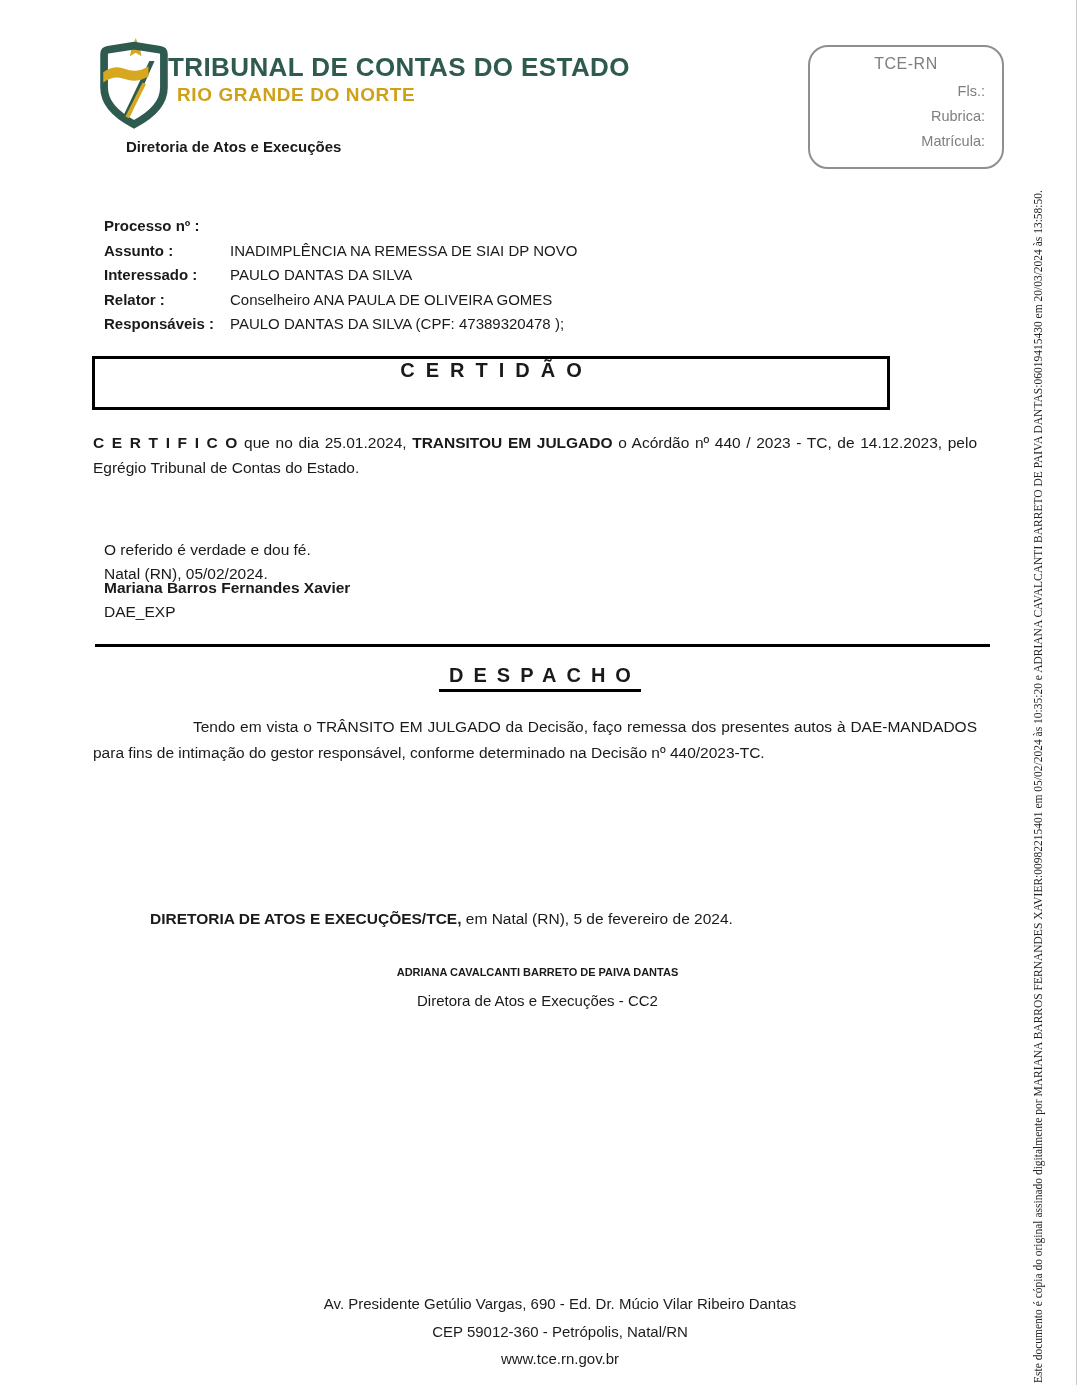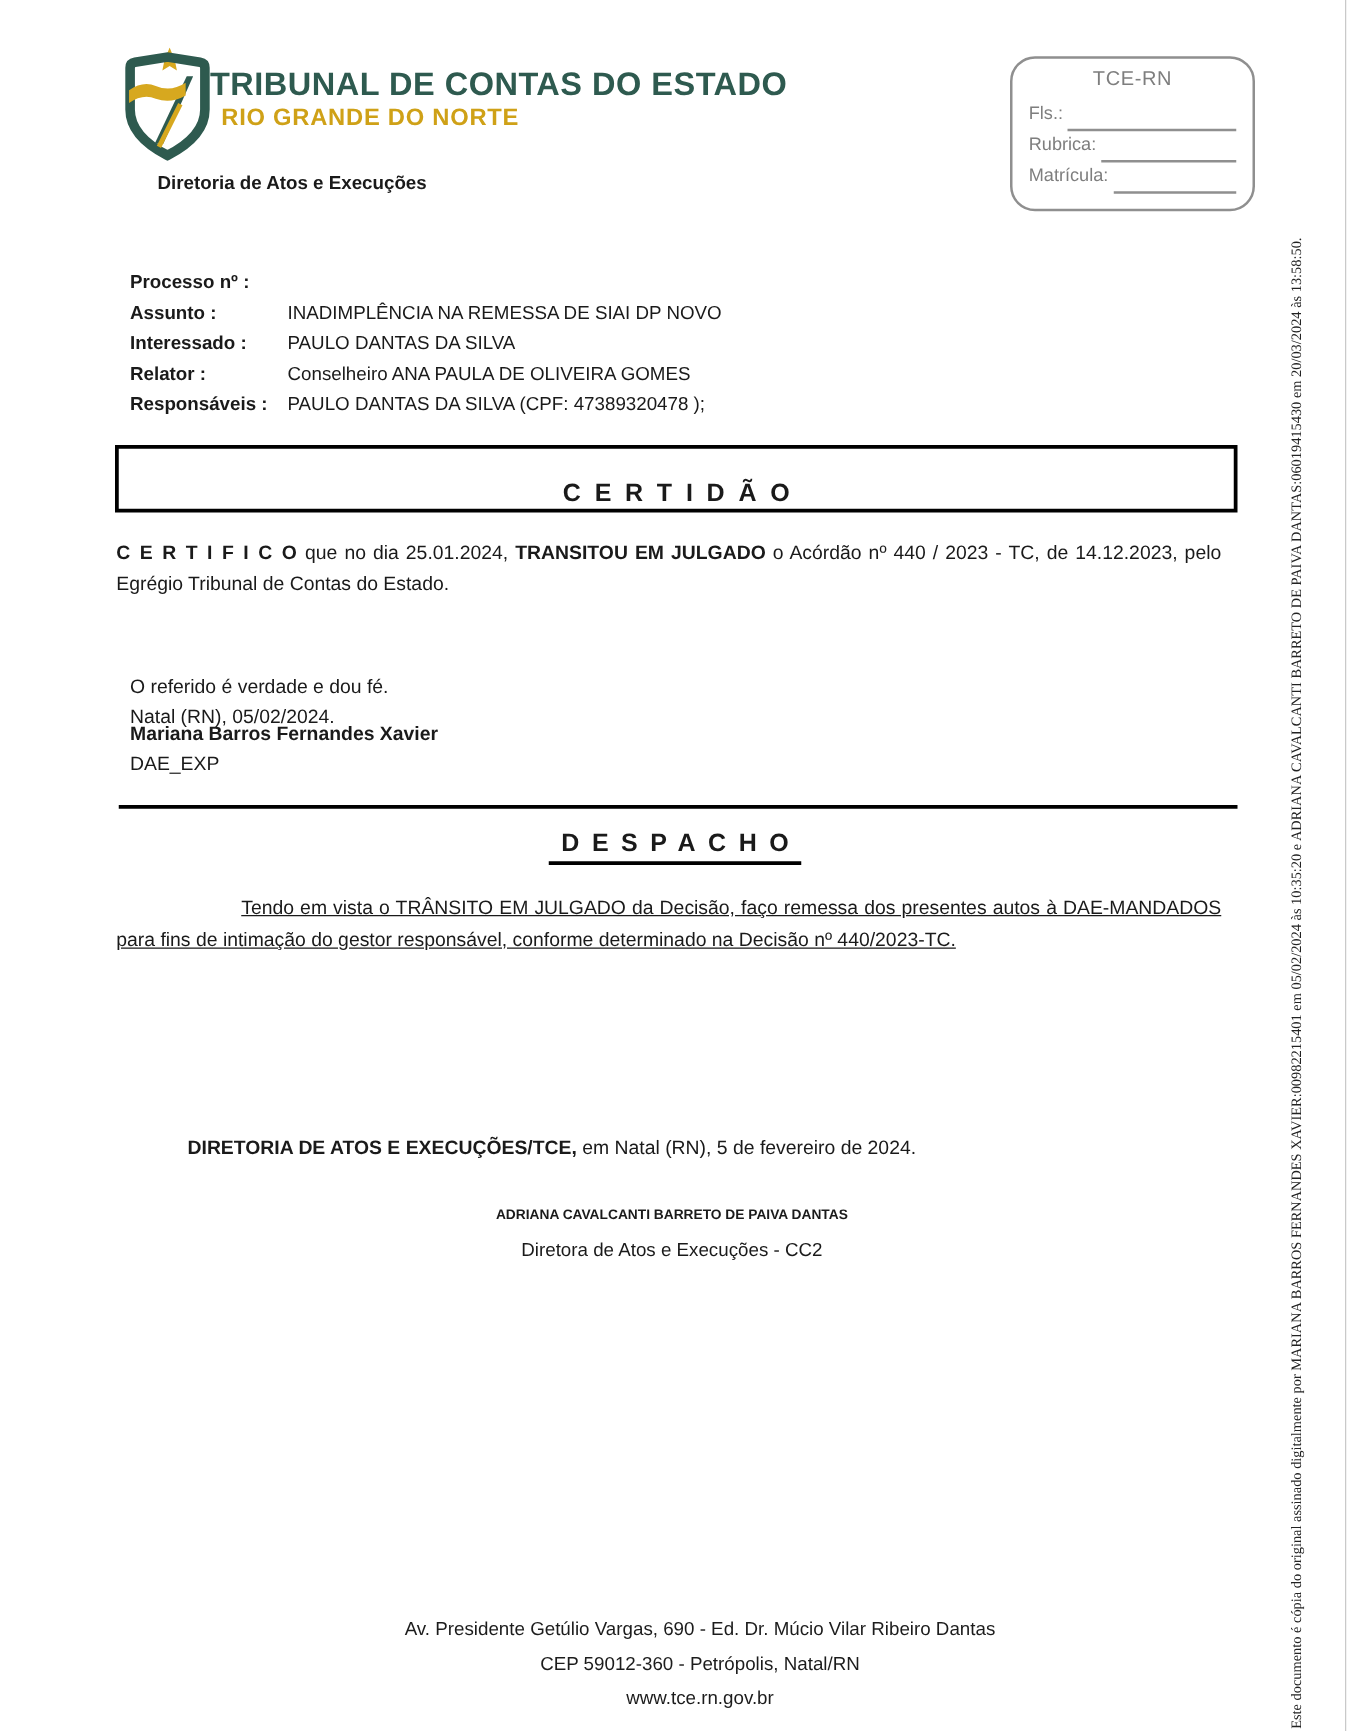--- a/index.html
+++ b/index.html
@@ -9,42 +9,42 @@
     overflow:hidden;
   }
   .abs{position:absolute;}
   
   .org-name{left:168px;top:52px;font-size:26px;font-weight:bold;color:#2e5a4f;letter-spacing:0.4px;}
   .org-region{left:177px;top:84px;font-size:19px;font-weight:bold;color:#cfa117;letter-spacing:0.6px;}
   .department{left:126px;top:138px;font-size:15px;font-weight:bold;}
   
   .stamp{left:808px;top:45px;width:196px;height:124px;border:2px solid #8f8f8f;border-radius:20px;box-sizing:border-box;padding:8px 13px 0 13px;color:#7e7e7e;}
   .stamp-title{text-align:center;font-size:16px;letter-spacing:0.5px;margin-bottom:10px;}
-  .stamp-row{display:flex;font-size:14.5px;height:25px;}
+  .stamp-row{display:flex;align-items:flex-end;font-size:14.5px;height:25px;flex-direction:column;}
   .stamp-row .lbl{white-space:nowrap;padding-right:4px;}
   .stamp-row .line{flex:1;border-bottom:2px solid #8f8f8f;margin-bottom:3px;}
   
   .process{left:104px;top:214px;width:880px;}
   .process-row{display:flex;font-size:15px;line-height:24.5px;}
   .process-row .lbl{font-weight:bold;width:126px;flex:0 0 126px;}
   .process-row .val{flex:1;}
   
-  .certidao-box{left:92px;top:356px;width:898px;height:54px;border:3px solid #000;box-sizing:border-box;display:flex;align-items:flex-end;justify-content:center;}
+  .certidao-box{left:92px;top:356px;width:798px;height:54px;border:3px solid #000;box-sizing:border-box;display:flex;align-items:flex-start;justify-content:center;}
   .certidao-box .t{font-size:20px;font-weight:bold;letter-spacing:11px;padding-left:11px;}
   .certifico{left:93px;top:430px;width:884px;font-size:15.5px;line-height:25px;text-align:justify;}
   .certifico .b1{font-weight:bold;letter-spacing:1px;}
   .certifico .b2{font-weight:bold;}
   .affirm{left:104px;top:502px;font-size:15.5px;line-height:24px;margin-top:36px;}
   .signer1{left:104px;top:576px;font-size:15.5px;line-height:24px;}
   .signer1 .nm{font-weight:bold;}
   .hr1{left:95px;top:644px;width:895px;height:3px;background:#000;}
   
   .despacho-title-wrap{left:0;top:664px;width:1080px;text-align:center;}
   .despacho-title{display:inline-block;font-size:20px;font-weight:bold;letter-spacing:10px;padding-left:10px;border-bottom:3px solid #000;padding-bottom:2px;}
-  .despacho-body{left:93px;top:714px;width:884px;font-size:15.5px;line-height:26px;text-align:justify;text-indent:100px;text-decoration:underline;}
+  .despacho-body{left:93px;top:714px;width:884px;font-size:15.5px;line-height:26px;text-align:justify;text-indent:100px;}
   .dept-line{left:150px;top:910px;font-size:15.5px;}
   .dept-line .b{font-weight:bold;}
   .signer2-name{left:0;top:966px;width:1075px;text-align:center;font-size:11px;font-weight:bold;}
   .signer2-role{left:0;top:992px;width:1075px;text-align:center;font-size:15px;}
   
   .footer{left:60px;top:1290px;width:1000px;text-align:center;font-size:15px;line-height:27.5px;color:#1c1c1c;}
   
   .side-note{
     left:1032px;top:1383px;width:1158px;
     transform:rotate(-90deg);transform-origin:0 0;

